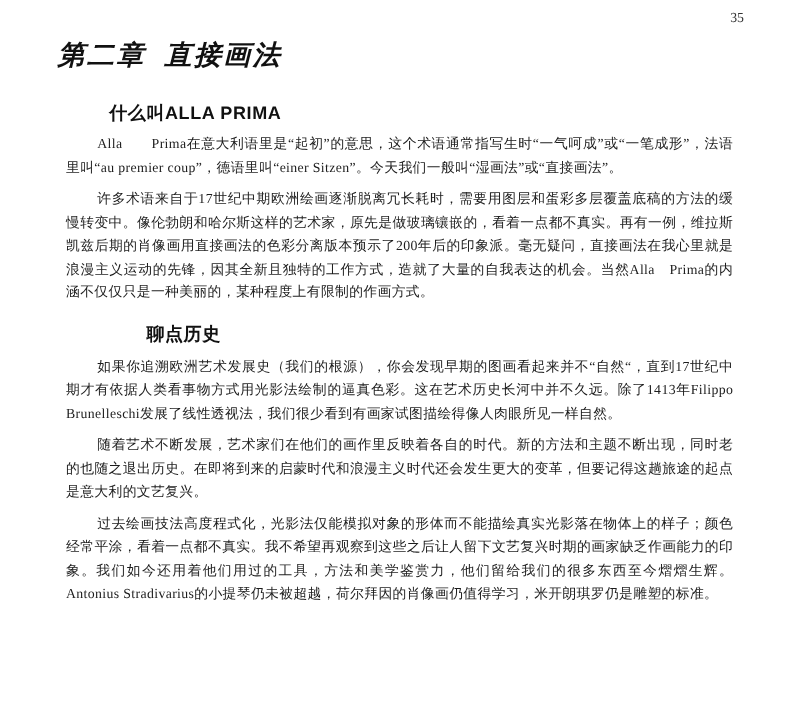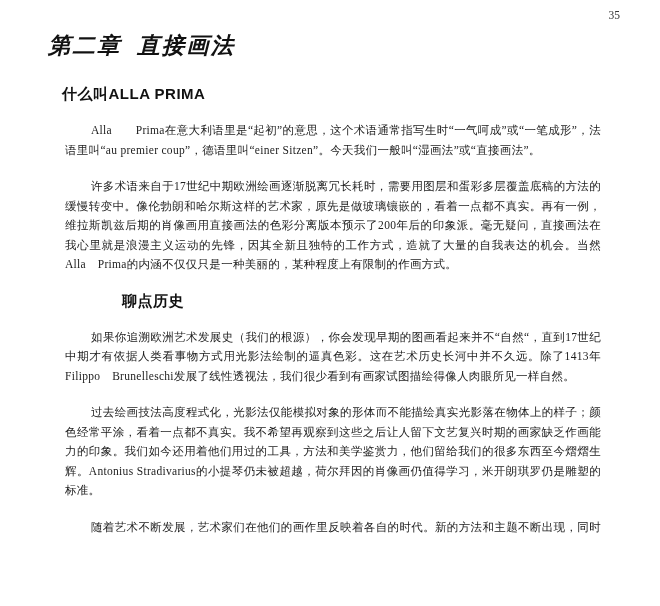--- a/index.html
+++ b/index.html
@@ -38,28 +38,28 @@
     font-family: "Liberation Serif", "DejaVu Serif", serif;
   }
   .section-heading {
     font-family: "Liberation Sans", "DejaVu Sans", sans-serif;
     font-weight: bold;
     font-size: 15px;
     color: #111111;
     letter-spacing: 0.5px;
   }
   .section-heading.first {
-    margin: 24px 0 7px 14px;
+    margin: 24px 0 7px 43px;
   }
   .section-heading.second {
     margin: 14px 0 9px 26px;
     padding-left: 48px;
   }
   .body-para {
-    margin: 17px;
+    margin: 7px;
     font-size: 11.5px;
     line-height: 19.5px;
     text-align: justify;
     text-indent: 26px;
     letter-spacing: 0.3px;
     color: #1c1c1c;
   }
 </style>
 </head>
 <body>
@@ -72,17 +72,17 @@
 
   <section>
     <h2 class="section-heading first">什么叫ALLA PRIMA</h2>
     <p class="body-para">Alla　　Prima在意大利语里是“起初”的意思，这个术语通常指写生时“一气呵成”或“一笔成形”，法语里叫“au premier coup”，德语里叫“einer Sitzen”。今天我们一般叫“湿画法”或“直接画法”。</p>
     <p class="body-para">许多术语来自于17世纪中期欧洲绘画逐渐脱离冗长耗时，需要用图层和蛋彩多层覆盖底稿的方法的缓慢转变中。像伦勃朗和哈尔斯这样的艺术家，原先是做玻璃镶嵌的，看着一点都不真实。再有一例，维拉斯凯兹后期的肖像画用直接画法的色彩分离版本预示了200年后的印象派。毫无疑问，直接画法在我心里就是浪漫主义运动的先锋，因其全新且独特的工作方式，造就了大量的自我表达的机会。当然Alla　Prima的内涵不仅仅只是一种美丽的，某种程度上有限制的作画方式。</p>
   </section>
 
   <section>
     <h2 class="section-heading second">聊点历史</h2>
     <p class="body-para">如果你追溯欧洲艺术发展史（我们的根源），你会发现早期的图画看起来并不“自然“，直到17世纪中期才有依据人类看事物方式用光影法绘制的逼真色彩。这在艺术历史长河中并不久远。除了1413年Filippo　Brunelleschi发展了线性透视法，我们很少看到有画家试图描绘得像人肉眼所见一样自然。</p>
+    <p class="body-para">随着艺术不断发展，艺术家们在他们的画作里反映着各自的时代。新的方法和主题不断出现，同时老的也随之退出历史。在即将到来的启蒙时代和浪漫主义时代还会发生更大的变革，但要记得这趟旅途的起点是意大利的文艺复兴。</p>
     <p class="body-para">过去绘画技法高度程式化，光影法仅能模拟对象的形体而不能描绘真实光影落在物体上的样子；颜色经常平涂，看着一点都不真实。我不希望再观察到这些之后让人留下文艺复兴时期的画家缺乏作画能力的印象。我们如今还用着他们用过的工具，方法和美学鉴赏力，他们留给我们的很多东西至今熠熠生辉。Antonius Stradivarius的小提琴仍未被超越，荷尔拜因的肖像画仍值得学习，米开朗琪罗仍是雕塑的标准。</p>
-    <p class="body-para">随着艺术不断发展，艺术家们在他们的画作里反映着各自的时代。新的方法和主题不断出现，同时老的也随之退出历史。在即将到来的启蒙时代和浪漫主义时代还会发生更大的变革，但要记得这趟旅途的起点是意大利的文艺复兴。</p>
   </section>
 
 </div>
 
 </body></html>

